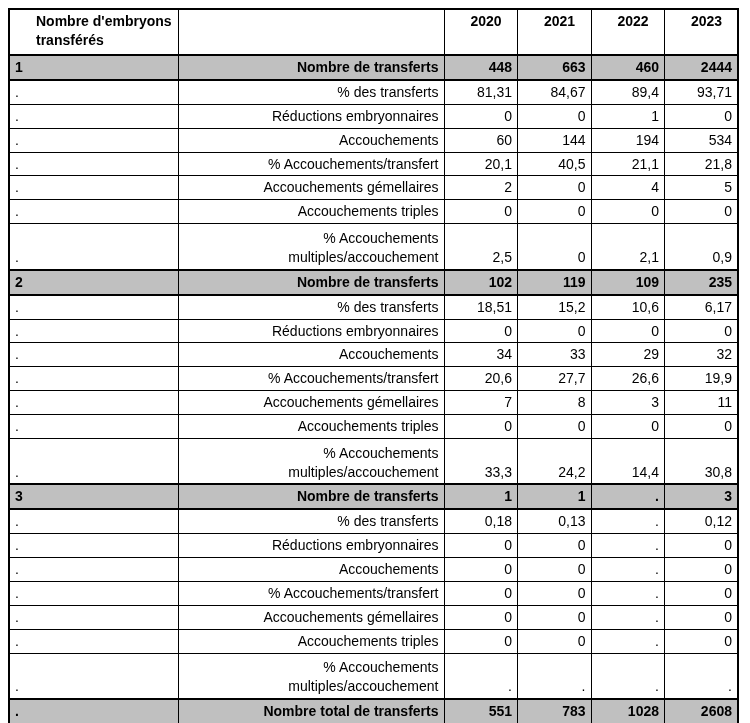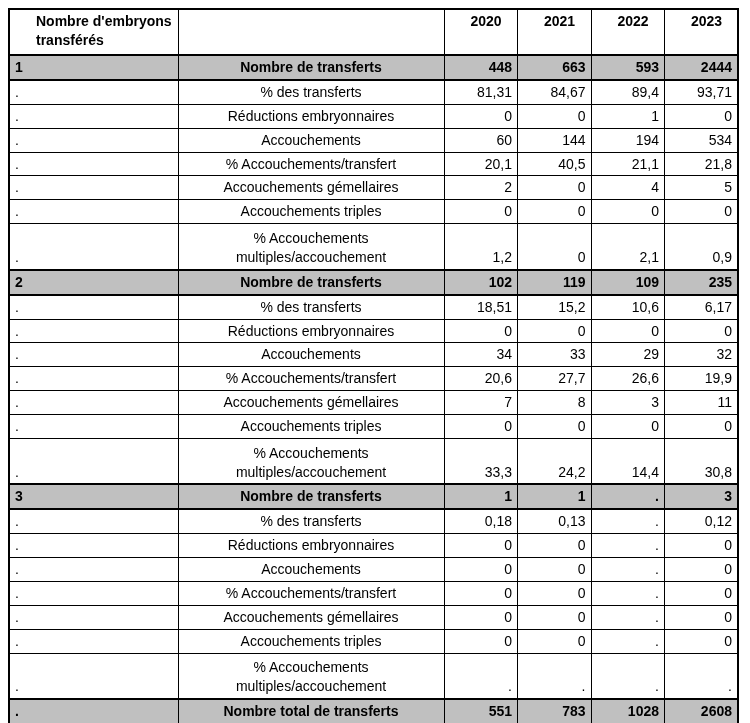--- a/index.html
+++ b/index.html
@@ -33,21 +33,21 @@
     text-align: left;
     font-weight: bold;
     height: 46px;
     padding-left: 26px;
   }
   tbody td {
     vertical-align: bottom;
     height: 23px;
   }
   td.c-id  { text-align: left; }
-  td.c-lbl { text-align: center; white-space: pre-line; }
+  td.c-lbl { text-align: right; white-space: pre-line; }
   td.c-val { text-align: right; }
   tr.band td {
     background: #c0c0c0;
     font-weight: bold;
     border-top-width: 2.5px;
     border-bottom-width: 2.5px;
   }
   tr.tall td { height: 46px; }
 </style>
 </head>
@@ -72,21 +72,21 @@
         <th>2022</th>
         <th>2023</th>
       </tr>
     </thead>
     <tbody id="table-body">
         <tr class="band">
           <td class="c-id">1</td>
           <td class="c-lbl">Nombre de transferts</td>
           <td class="c-val">448</td>
           <td class="c-val">663</td>
-          <td class="c-val">593</td>
+          <td class="c-val">460</td>
           <td class="c-val">2444</td>
         </tr>
         <tr>
           <td class="c-id">.</td>
           <td class="c-lbl">% des transferts</td>
           <td class="c-val">81,31</td>
           <td class="c-val">84,67</td>
           <td class="c-val">89,4</td>
           <td class="c-val">93,71</td>
         </tr>
@@ -127,21 +127,21 @@
           <td class="c-lbl">Accouchements triples</td>
           <td class="c-val">0</td>
           <td class="c-val">0</td>
           <td class="c-val">0</td>
           <td class="c-val">0</td>
         </tr>
         <tr class="tall">
           <td class="c-id">.</td>
           <td class="c-lbl">% Accouchements
 multiples/accouchement</td>
-          <td class="c-val">1,2</td>
+          <td class="c-val">2,5</td>
           <td class="c-val">0</td>
           <td class="c-val">2,1</td>
           <td class="c-val">0,9</td>
         </tr>
         <tr class="band">
           <td class="c-id">2</td>
           <td class="c-lbl">Nombre de transferts</td>
           <td class="c-val">102</td>
           <td class="c-val">119</td>
           <td class="c-val">109</td>

